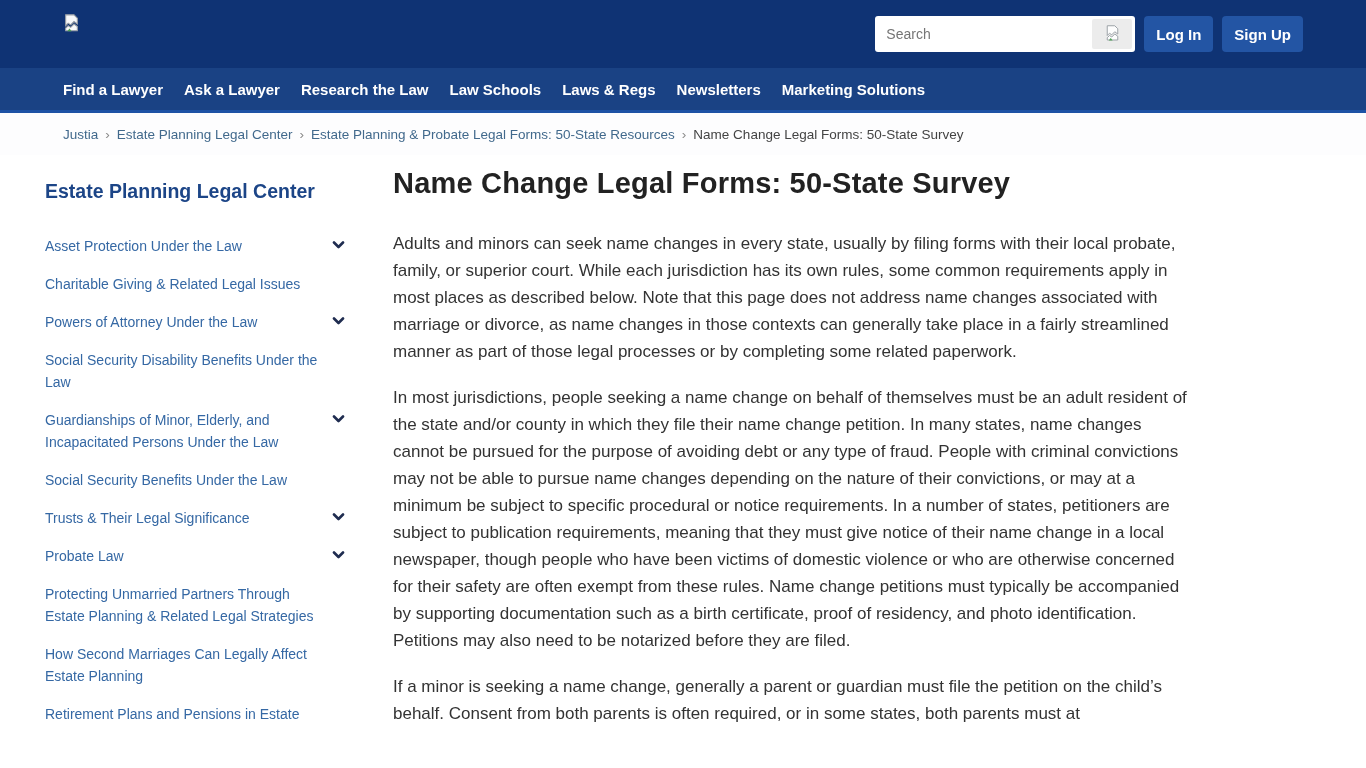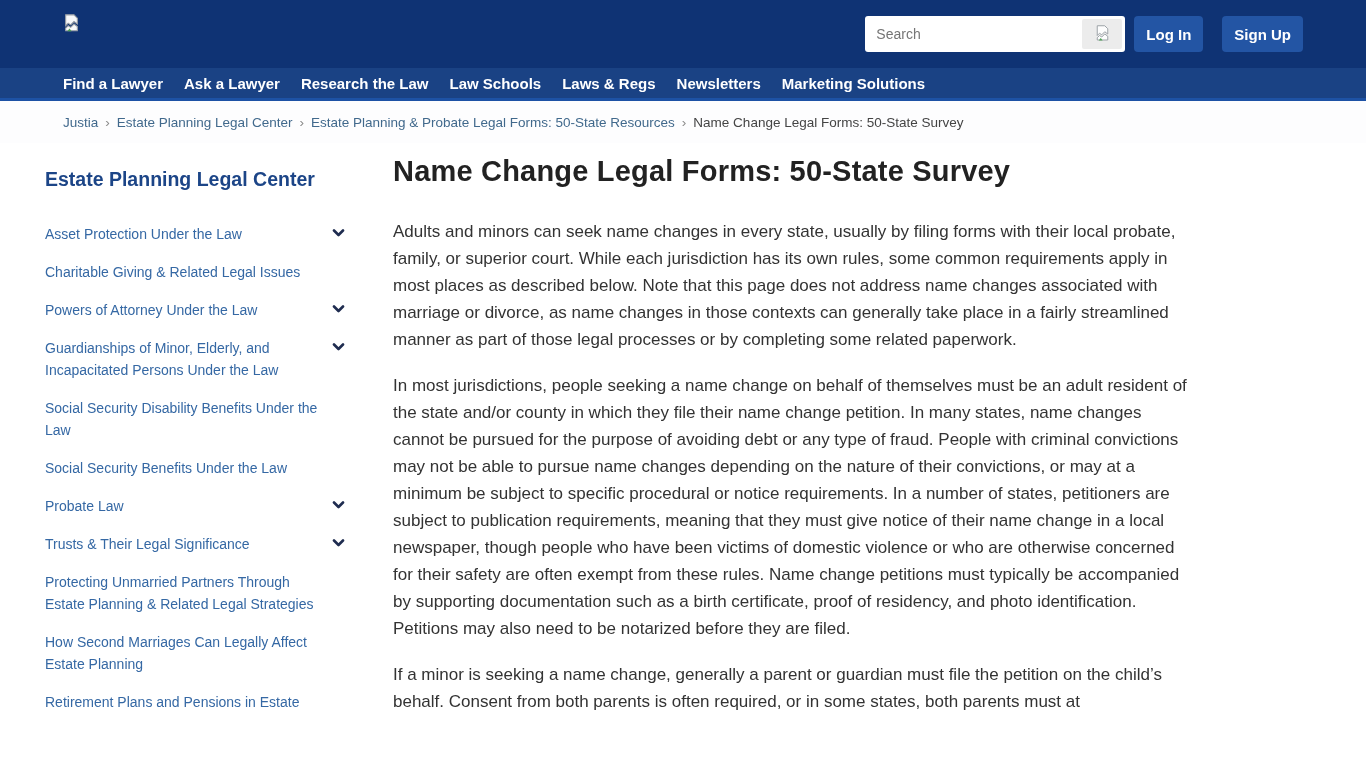--- a/index.html
+++ b/index.html
@@ -9,24 +9,24 @@
 
   
   .top-header { height: 68px; background: #0f3374; display: flex; align-items: center; justify-content: space-between; padding: 0 63px; }
   .logo-wrap { display: flex; align-items: flex-start; height: 100%; padding-top: 14px; cursor: pointer; }
   .header-right { display: flex; align-items: center; gap: 9px; }
   .search-box { width: 260px; height: 36px; background: #fff; border-radius: 3px; display: flex; align-items: center; padding: 3px; }
   .search-box input { flex: 1; border: none; outline: none; height: 100%; font-size: 14px; padding: 0 8px; color: #333; font-family: "Liberation Sans", sans-serif; background: transparent; }
   .search-box input::placeholder { color: #757575; }
   .search-btn { width: 40px; height: 30px; background: #ececec; border: none; border-radius: 2px; display: flex; align-items: center; justify-content: center; cursor: pointer; }
   .hdr-btn { height: 36px; padding: 0 12px; background: #2355a4; border: none; border-radius: 4px; color: #fff; font-weight: bold; font-size: 15px; cursor: pointer; font-family: "Liberation Sans", sans-serif; }
-  .hdr-btn + .hdr-btn { margin-left: 10px; text-align: right; }
+  .hdr-btn + .hdr-btn { margin-left: 0; text-align: right; }
 
   
-  .main-nav { height: 33px; background: #1a4284; border-bottom: 3px solid #1d52a5; display: flex; align-items: center; padding: 0 63px; gap: 21px; }
+  .main-nav { height: 45px; background: #1a4284; border-bottom: 3px solid #1d52a5; display: flex; align-items: center; padding: 0 63px; gap: 21px; }
   .main-nav a { color: #fff; font-weight: bold; font-size: 15px; text-decoration: none; cursor: pointer; white-space: nowrap; }
 
   
   .breadcrumb { height: 42px; display: flex; align-items: center; padding: 0 63px; font-size: 13.5px; background: #fdfdfe; }
   .breadcrumb a { color: #41698c; text-decoration: none; cursor: pointer; }
   .crumb-sep { color: #8a8a8a; margin: 0 7px; }
   .crumb-current { color: #444; }
 
   
   .content { display: flex; padding-left: 45px; }
@@ -103,39 +103,39 @@
       <div class="side-item">
         <span class="lbl">Charitable Giving &amp; Related Legal Issues</span>
       </div>
       <div class="side-item">
         <span class="lbl">Powers of Attorney Under the Law</span>
         <svg class="chev" viewBox="0 0 12 8" width="12" height="8">
             <path d="M1.5 1.5 L6 6 L10.5 1.5" fill="none" stroke="#1f2c50" stroke-width="2.6" stroke-linecap="round" stroke-linejoin="round"></path>
           </svg>
       </div>
       <div class="side-item">
+        <span class="lbl">Social Security Disability Benefits Under the Law</span>
+      </div>
+      <div class="side-item">
         <span class="lbl">Guardianships of Minor, Elderly, and Incapacitated Persons Under the Law</span>
         <svg class="chev" viewBox="0 0 12 8" width="12" height="8">
             <path d="M1.5 1.5 L6 6 L10.5 1.5" fill="none" stroke="#1f2c50" stroke-width="2.6" stroke-linecap="round" stroke-linejoin="round"></path>
           </svg>
       </div>
       <div class="side-item">
-        <span class="lbl">Social Security Disability Benefits Under the Law</span>
-      </div>
-      <div class="side-item">
         <span class="lbl">Social Security Benefits Under the Law</span>
       </div>
       <div class="side-item">
-        <span class="lbl">Probate Law</span>
+        <span class="lbl">Trusts &amp; Their Legal Significance</span>
         <svg class="chev" viewBox="0 0 12 8" width="12" height="8">
             <path d="M1.5 1.5 L6 6 L10.5 1.5" fill="none" stroke="#1f2c50" stroke-width="2.6" stroke-linecap="round" stroke-linejoin="round"></path>
           </svg>
       </div>
       <div class="side-item">
-        <span class="lbl">Trusts &amp; Their Legal Significance</span>
+        <span class="lbl">Probate Law</span>
         <svg class="chev" viewBox="0 0 12 8" width="12" height="8">
             <path d="M1.5 1.5 L6 6 L10.5 1.5" fill="none" stroke="#1f2c50" stroke-width="2.6" stroke-linecap="round" stroke-linejoin="round"></path>
           </svg>
       </div>
       <div class="side-item">
         <span class="lbl">Protecting Unmarried Partners Through Estate Planning &amp; Related Legal Strategies</span>
       </div>
       <div class="side-item">
         <span class="lbl">How Second Marriages Can Legally Affect Estate Planning</span>
       </div>

